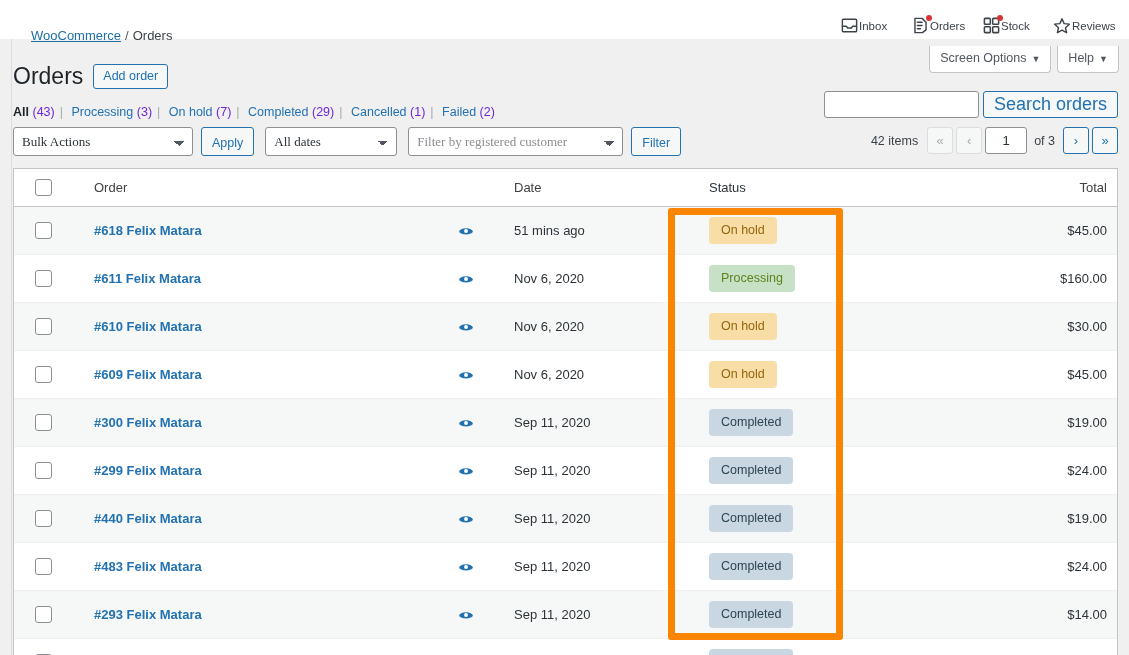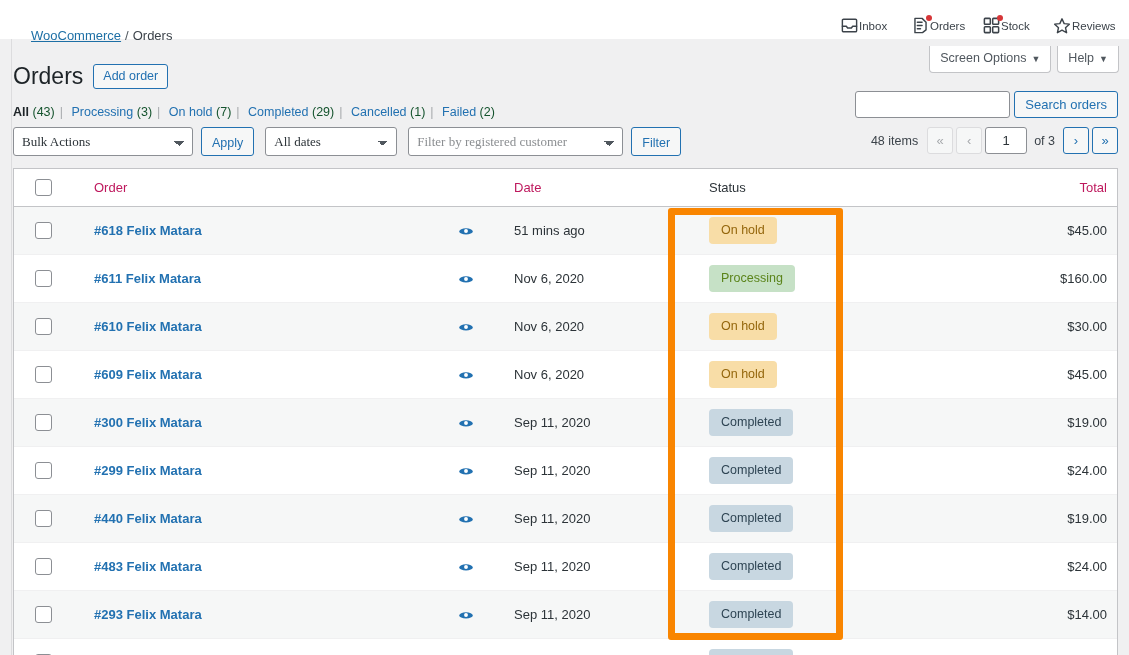--- a/index.html
+++ b/index.html
@@ -89,38 +89,38 @@
   }
 
   
   .subsubsub {
     position: absolute; left: 13px; top: 104px;
     font-size: 12.5px; color: #50575e; white-space: nowrap;
     line-height: 16px;
   }
   .subsubsub a { color: #2271b1; text-decoration: none; cursor: pointer; }
   .subsubsub a.current { color: #1d2327; font-weight: 600; }
-  .subsubsub .cnt { color: #14532d; }
+  .subsubsub .cnt { color: #6d28d9; }
   .subsubsub .bar { color: #a7aaad; margin: 0 5px; }
 
   
   .search-area {
     position: absolute; right: 11px; top: 91px;
     display: flex; align-items: stretch; gap: 4px;
   }
   .search-input {
     width: 155px; height: 27px;
     border: 1px solid #8c8f94; border-radius: 3px;
     background: #fff; font-size: 13px; padding: 0 7px;
     color: #2c3338; outline: none;
     font-family: "Liberation Sans", sans-serif;
   }
   .search-submit {
     border: 1px solid #2271b1; background: #f6f7f7; color: #2271b1;
-    font-size: 13px; border-radius: 3px; padding: 0 10px;
+    font-size: 18px; border-radius: 3px; padding: 0 10px;
     cursor: pointer; height: 27px; white-space: nowrap;
   }
 
   
   .tablenav {
     position: absolute; left: 13px; top: 127px;
     display: flex; align-items: center; gap: 0px;
   }
   .sel {
     appearance: none; -webkit-appearance: none;
@@ -175,21 +175,21 @@
     position: absolute; left: 13px; top: 168px;
     width: 1105px;
     background: #fff;
     border: 1px solid #c3c4c7;
     border-bottom: none;
     overflow: hidden;
   }
   table.orders { width: 100%; border-collapse: collapse; table-layout: fixed; }
   table.orders th {
     font-size: 13px; font-weight: 400; text-align: left;
-    padding: 9px 0 10px 0; color: #be185d;
+    padding: 9px 0 10px 0; color: #404040;
     border-bottom: 1px solid #c3c4c7;
     background: #fff;
   }
   table.orders th.th-status { color: #2c3338; }
   table.orders th .sortlink { cursor: pointer; color: inherit; }
   table.orders td {
     font-size: 13px; color: #2c3338;
     padding: 0; height: 48px; vertical-align: middle;
     border-top: 1px solid #f0f0f1;
   }
@@ -356,21 +356,21 @@
     </select>
     <span class="gap11"></span>
     <select class="sel cust">
       <option>Filter by registered customer</option>
     </select>
     <span class="gap8"></span>
     <button class="btn-sec">Filter</button>
   </div>
 
   <div class="pagination">
-    <span class="pg-items">48 items</span>
+    <span class="pg-items">42 items</span>
     <span class="pg-btn disabled">«</span>
     <span class="pg-btn disabled">‹</span>
     <span class="pg-cur">1</span>
     <span class="pg-of">of 3</span>
     <span class="pg-btn">›</span>
     <span class="pg-btn">»</span>
   </div>
 
   <div class="table-box">
     <table class="orders">

